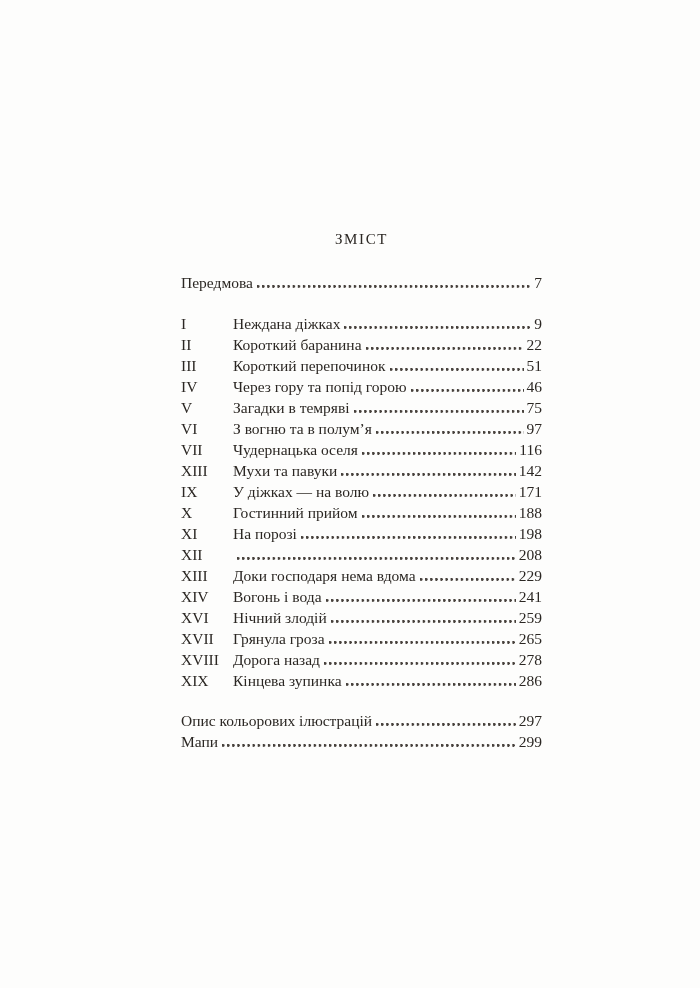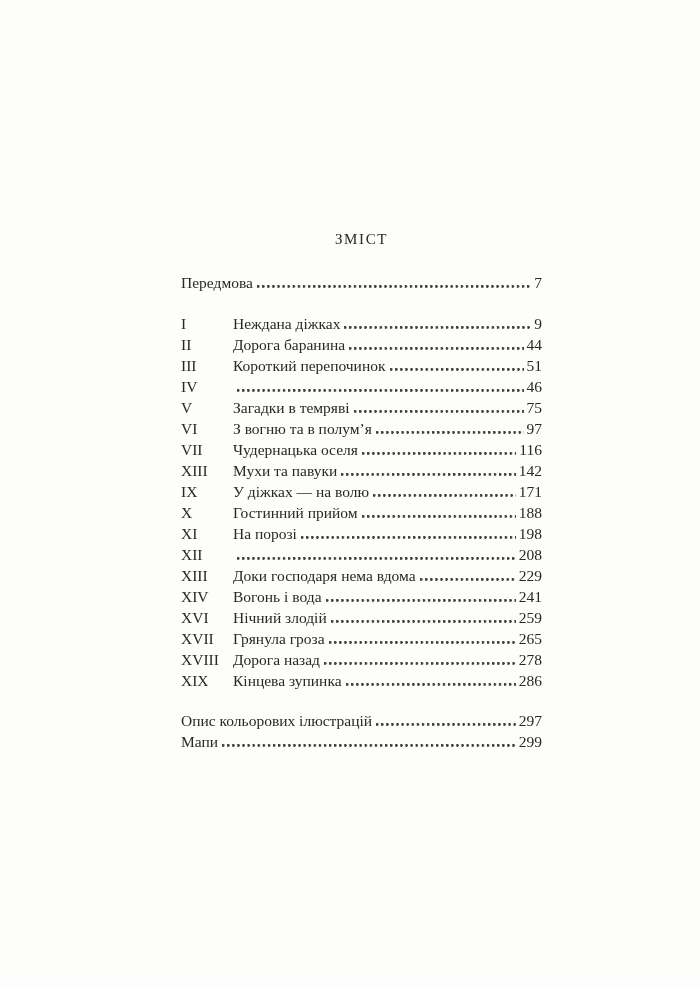--- a/index.html
+++ b/index.html
@@ -87,34 +87,35 @@
     <div class="chapter-list">
   <div class="row">
     <span class="numeral">I</span>
     <span class="entry-title">Неждана діжках</span>
     <span class="dots"></span>
     <span class="page-num">9</span>
   </div>
 
   <div class="row">
     <span class="numeral">II</span>
-    <span class="entry-title">Дорога баранина</span>
-    <span class="dots"></span>
-    <span class="page-num">44</span>
+    <span class="entry-title">Короткий баранина</span>
+    <span class="dots"></span>
+    <span class="page-num">22</span>
   </div>
 
   <div class="row">
     <span class="numeral">III</span>
     <span class="entry-title">Короткий перепочинок</span>
     <span class="dots"></span>
     <span class="page-num">51</span>
   </div>
 
   <div class="row">
     <span class="numeral">IV</span>
+    <span class="entry-title">Через гору та попід горою</span>
     <span class="dots"></span>
     <span class="page-num">46</span>
   </div>
 
   <div class="row">
     <span class="numeral">V</span>
     <span class="entry-title">Загадки в темряві</span>
     <span class="dots"></span>
     <span class="page-num">75</span>
   </div>

